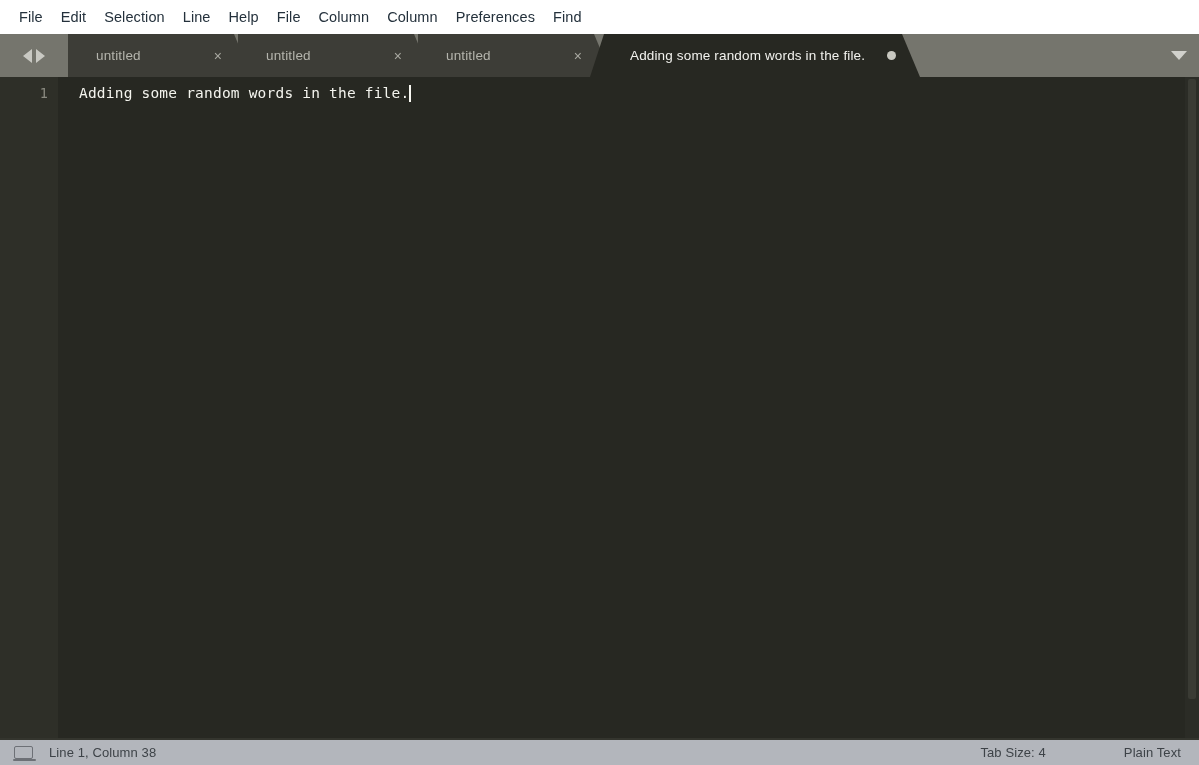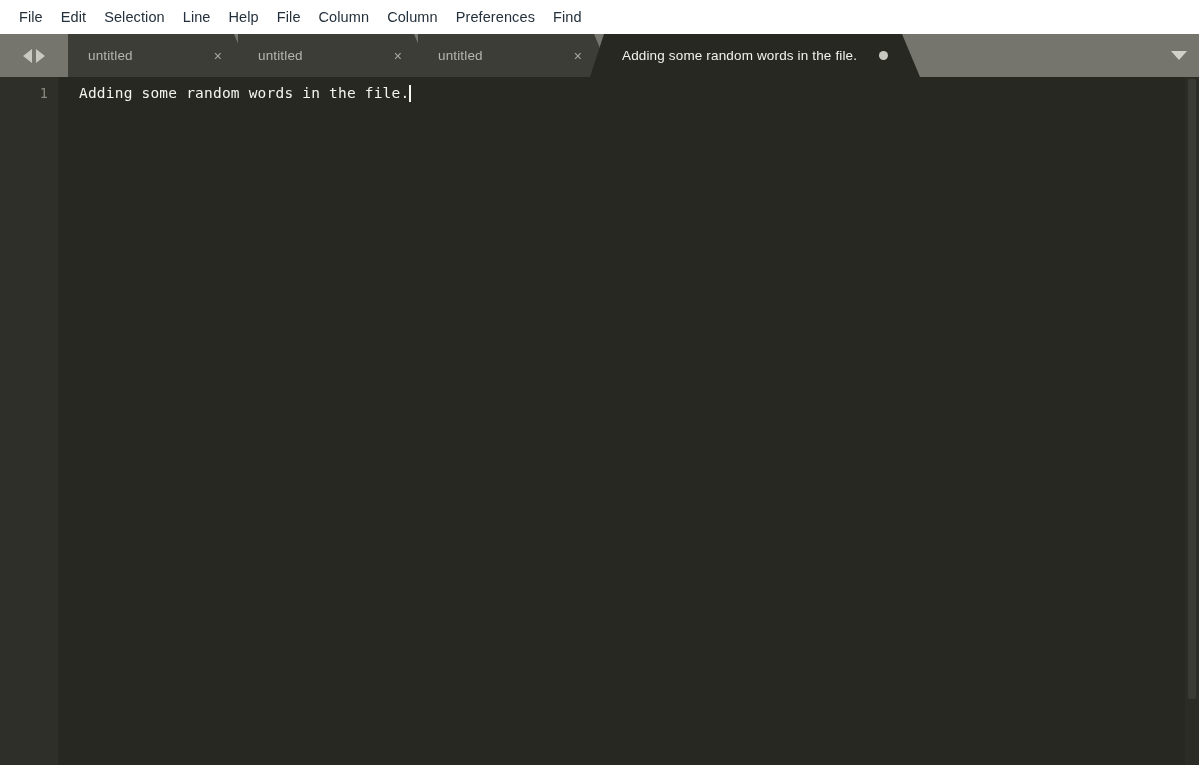--- a/index.html
+++ b/index.html
@@ -74,21 +74,21 @@
     flex: 1 1 auto;
     min-width: 0;
     position: relative;
   }
 
   .tab {
     height: 43px;
     position: relative;
     display: flex;
     align-items: center;
-    padding: 0 0 0 20px;
+    padding: 0 0 0 28px;
     cursor: default;
     flex: 0 0 auto;
     margin-right: -14px;
   }
   .tab .tab-shape {
     position: absolute;
     inset: 0;
     background: #3d3d37;
     clip-path: polygon(0 0, calc(100% - 18px) 0, 100% 100%, 0 100%);
     z-index: 0;
@@ -338,14 +338,22 @@
         <span>Adding some random words in the file.</span>
         <span class="caret"></span>
       </div>
     </div>
 
     <div class="scrollbar-track">
       <div class="scrollbar-thumb"></div>
     </div>
   </div>
 
+  <div class="statusbar">
+    <span class="status-icon"></span>
+    <span class="status-pos">Line 1, Column 38</span>
+    <div class="status-right">
+      <span class="status-item">Tab Size: 4</span>
+      <span class="status-item">Plain Text</span>
+    </div>
+  </div>
 
 </div>
 
 </body></html>

